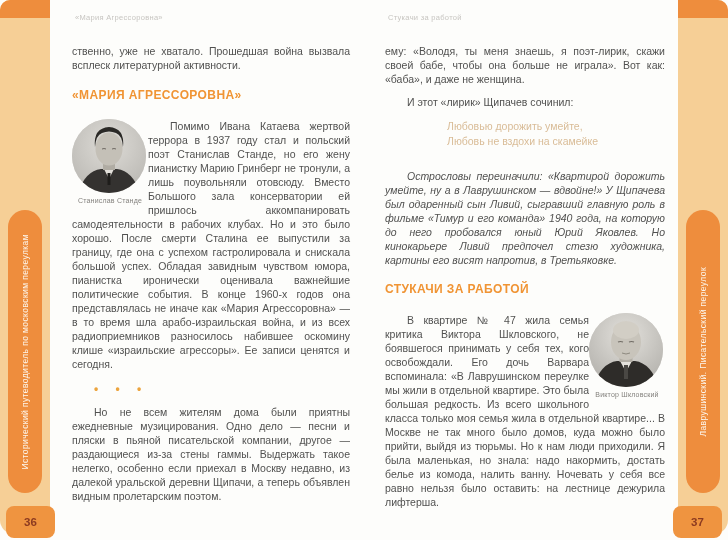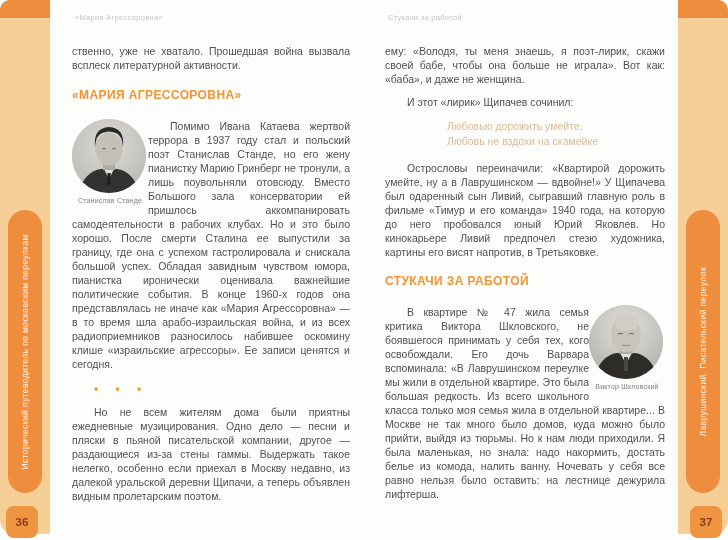--- a/index.html
+++ b/index.html
@@ -20,21 +20,21 @@
     position:absolute;top:210px;width:34px;height:283px;background:#ee8d3d;
     border-radius:17px;display:flex;align-items:center;justify-content:center;
   }
   .vpill-left{left:8px;}
   .vpill-right{right:8px;}
   .vtext{
     writing-mode:vertical-rl;transform:rotate(180deg);
     color:#fdf6ec;font-size:8.5px;letter-spacing:.4px;white-space:nowrap;
   }
   .pagenum{
-    position:absolute;top:506px;width:32px;height:32px;background:#ef9440;
+    position:absolute;top:506px;width:49px;height:32px;background:#ef9440;
     border-radius:8px;display:flex;align-items:center;justify-content:center;
     color:#8c3a20;font-weight:bold;font-size:11.5px;
   }
   .pagenum-left{left:6px;}
   .pagenum-right{right:6px;}
   
   .page{position:absolute;top:13px;}
   .page-left{left:72px;width:278px;}
   .page-right{left:385px;width:280px;}
   .running-head{font-size:7.5px;color:#c7c5c1;letter-spacing:.3px;padding-left:3px;}
@@ -134,21 +134,21 @@
   <div class="running-head">Стукачи за работой</div>
 
   <p class="body-text mt-intro">ему: «Володя, ты меня знаешь, я поэт-лирик, скажи своей бабе, чтобы она больше не играла». Вот как: «баба», и даже не женщина.</p>
   <p class="body-text indent mt-p">И этот «лирик» Щипачев сочинил:</p>
 
   <div class="verse">
     <div>Любовью дорожить умейте,</div>
     <div>Любовь не вздохи на скамейке</div>
   </div>
 
-  <p class="body-text indent" style="margin-top:12px;">Острословы переиначили: «Квартирой дорожить умейте, ну а в Лаврушинском — вдвойне!» У Щипачева был одаренный сын Ливий, сыгравший главную роль в фильме «Тимур и его команда» 1940 года, на которую до него пробовался юный Юрий Яковлев. Но кинокарьере Ливий предпочел стезю художника, картины его висят напротив, в Третьяковке.</p>
+  <p class="body-text indent" style="margin-top:20px;font-style:italic;">Острословы переиначили: «Квартирой дорожить умейте, ну а в Лаврушинском — вдвойне!» У Щипачева был одаренный сын Ливий, сыгравший главную роль в фильме «Тимур и его команда» 1940 года, на которую до него пробовался юный Юрий Яковлев. Но кинокарьере Ливий предпочел стезю художника, картины его висят напротив, в Третьяковке.</p>
 
   <h2 class="section-heading" style="margin-top:15px;">СТУКАЧИ ЗА РАБОТОЙ</h2>
 
   <div class="para-with-photo">
     <figure class="photo photo-right">
       <span class="photo-circle">
         <svg width="74" height="74" viewBox="0 0 74 74" aria-hidden="true">
           <defs>
             <radialGradient id="bg2" cx="50%" cy="30%" r="80%">
               <stop offset="0%" stop-color="#e3e1dc"></stop>

